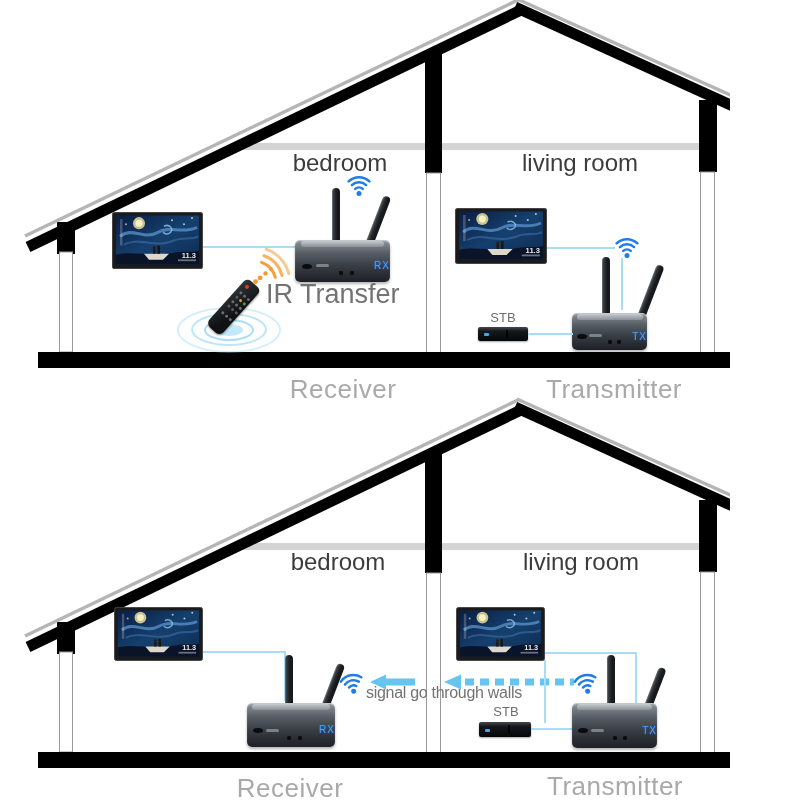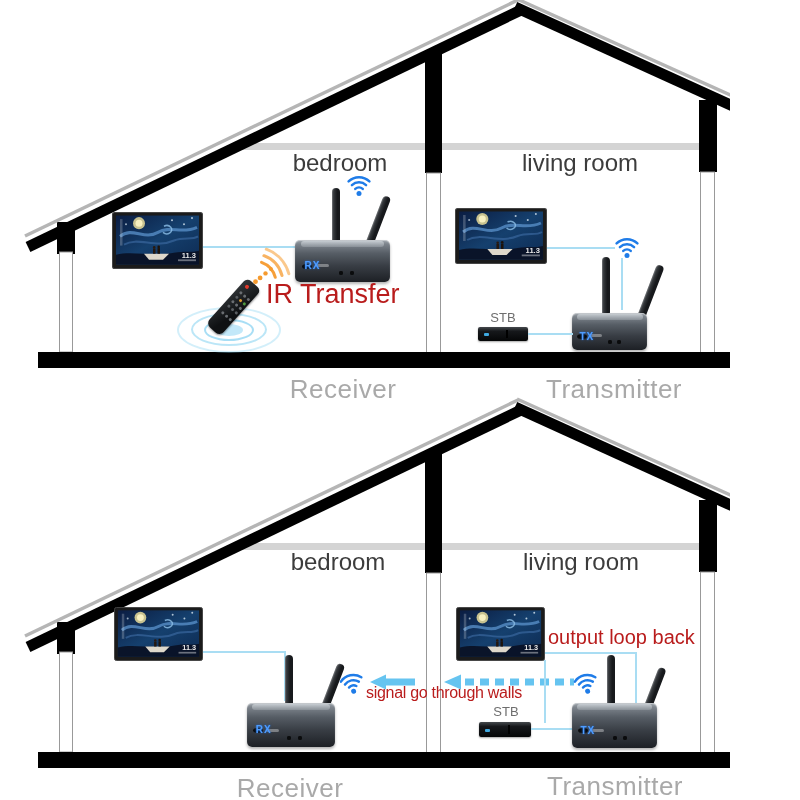--- a/index.html
+++ b/index.html
@@ -4,38 +4,38 @@
 <style>
   html,body{margin:0;padding:0;background:#fff;}
   #canvas{position:relative;width:730px;height:800px;background:#fff;overflow:hidden;
           font-family:"Liberation Sans",sans-serif;}
   #canvas *{box-sizing:border-box;}
   .abs{position:absolute;}
 
   
   .room-label{color:#3c3c3c;font-size:24px;white-space:nowrap;transform:translateX(-50%);}
   .caption{color:#a9a9a9;font-size:26px;white-space:nowrap;transform:translateX(-50%);letter-spacing:.5px;}
-  .red-note{color:#b91c1c;white-space:nowrap;}
+  .red-note{color:#737373;white-space:nowrap;}
   .stb-label{color:#6e6e6e;font-size:13px;transform:translateX(-50%);}
 
   
   .cline{background:#a9ddf3;}
 
   
   .wifi{color:#1f7ce8;}
 
   
   .dev-box{position:absolute;border-radius:5px;
     background:linear-gradient(180deg,#a0a7ad 0%,#7c838b 10%,#565d65 32%,#383d44 62%,#1d2025 100%);
     box-shadow:inset 0 1px 1px rgba(255,255,255,.45),0 2px 3px rgba(0,0,0,.3);}
   .dev-box::before{content:'';position:absolute;left:6%;right:6%;top:1px;height:6px;border-radius:4px;
     background:linear-gradient(180deg,#cdd3d8,#8d949b);opacity:.85;}
   .dev-hole{position:absolute;left:7%;top:56%;width:10px;height:5px;border-radius:50%;background:#0a0b0c;}
   .dev-brand{position:absolute;left:22%;top:58%;width:13px;height:3px;border-radius:2px;background:rgba(255,255,255,.35);}
-  .dev-led{position:absolute;left:10%;right:0;top:48%;text-align:left;font-weight:bold;font-size:10px;
+  .dev-led{position:absolute;left:10%;right:0;top:48%;text-align:right;font-weight:normal;font-size:10px;
     color:#4e9cff;letter-spacing:1px;text-shadow:0 0 2px #1d6fe0;}
   .dev-port{position:absolute;width:4px;height:4px;border-radius:50%;background:#0b0c0e;box-shadow:inset 0 0 1px #000;}
   .ant{position:absolute;width:8px;border-radius:4px 4px 3px 3px;
     background:linear-gradient(90deg,#44484c,#17191c 65%);box-shadow:inset 1px 0 1px rgba(255,255,255,.2);}
   .ant.tilt{transform:rotate(21deg);transform-origin:50% 94%;}
 
   
   .stb{position:absolute;border-radius:2px;
     background:linear-gradient(180deg,#45494d 0%,#16181b 30%,#050607 100%);
     box-shadow:0 1px 2px rgba(0,0,0,.35);}
@@ -235,21 +235,20 @@
   <svg class="abs wifi" style="left:571px;top:672px;transform:rotate(-12deg)" width="30" height="23" viewBox="0 0 36 27">
       <use href="#wifi-sym"></use>
     </svg>
 
   <div class="abs red-note" style="left:366px;top:684px;font-size:16px;letter-spacing:-0.3px">signal go through walls</div>
 
   <svg class="abs tv" style="left:456px;top:607px" width="89" height="54" viewBox="0 0 91 56" preserveAspectRatio="none">
     <use href="#tv-art"></use>
     <text x="84" y="45" text-anchor="end" font-size="7.5" font-weight="bold" fill="#e9e9e9">11.3</text>
   </svg>
-  <div class="abs red-note" style="left:548px;top:626px;font-size:20px">output loop back</div>
   <div class="abs cline" style="left:545px;top:652px;width:92px;height:2px"></div>
   <div class="abs cline" style="left:635px;top:653px;width:2px;height:52px"></div>
   <div class="abs cline" style="left:544px;top:660px;width:2px;height:63px"></div>
 
   <div class="abs stb-label" style="left:506px;top:704px">STB</div>
   <div class="stb" style="left:479px;top:722px;width:52px;height:15px">
     <div class="stb-led"></div>
     <div class="stb-slot"></div>
   </div>
   <div class="abs cline" style="left:531px;top:728px;width:42px;height:2px"></div>

